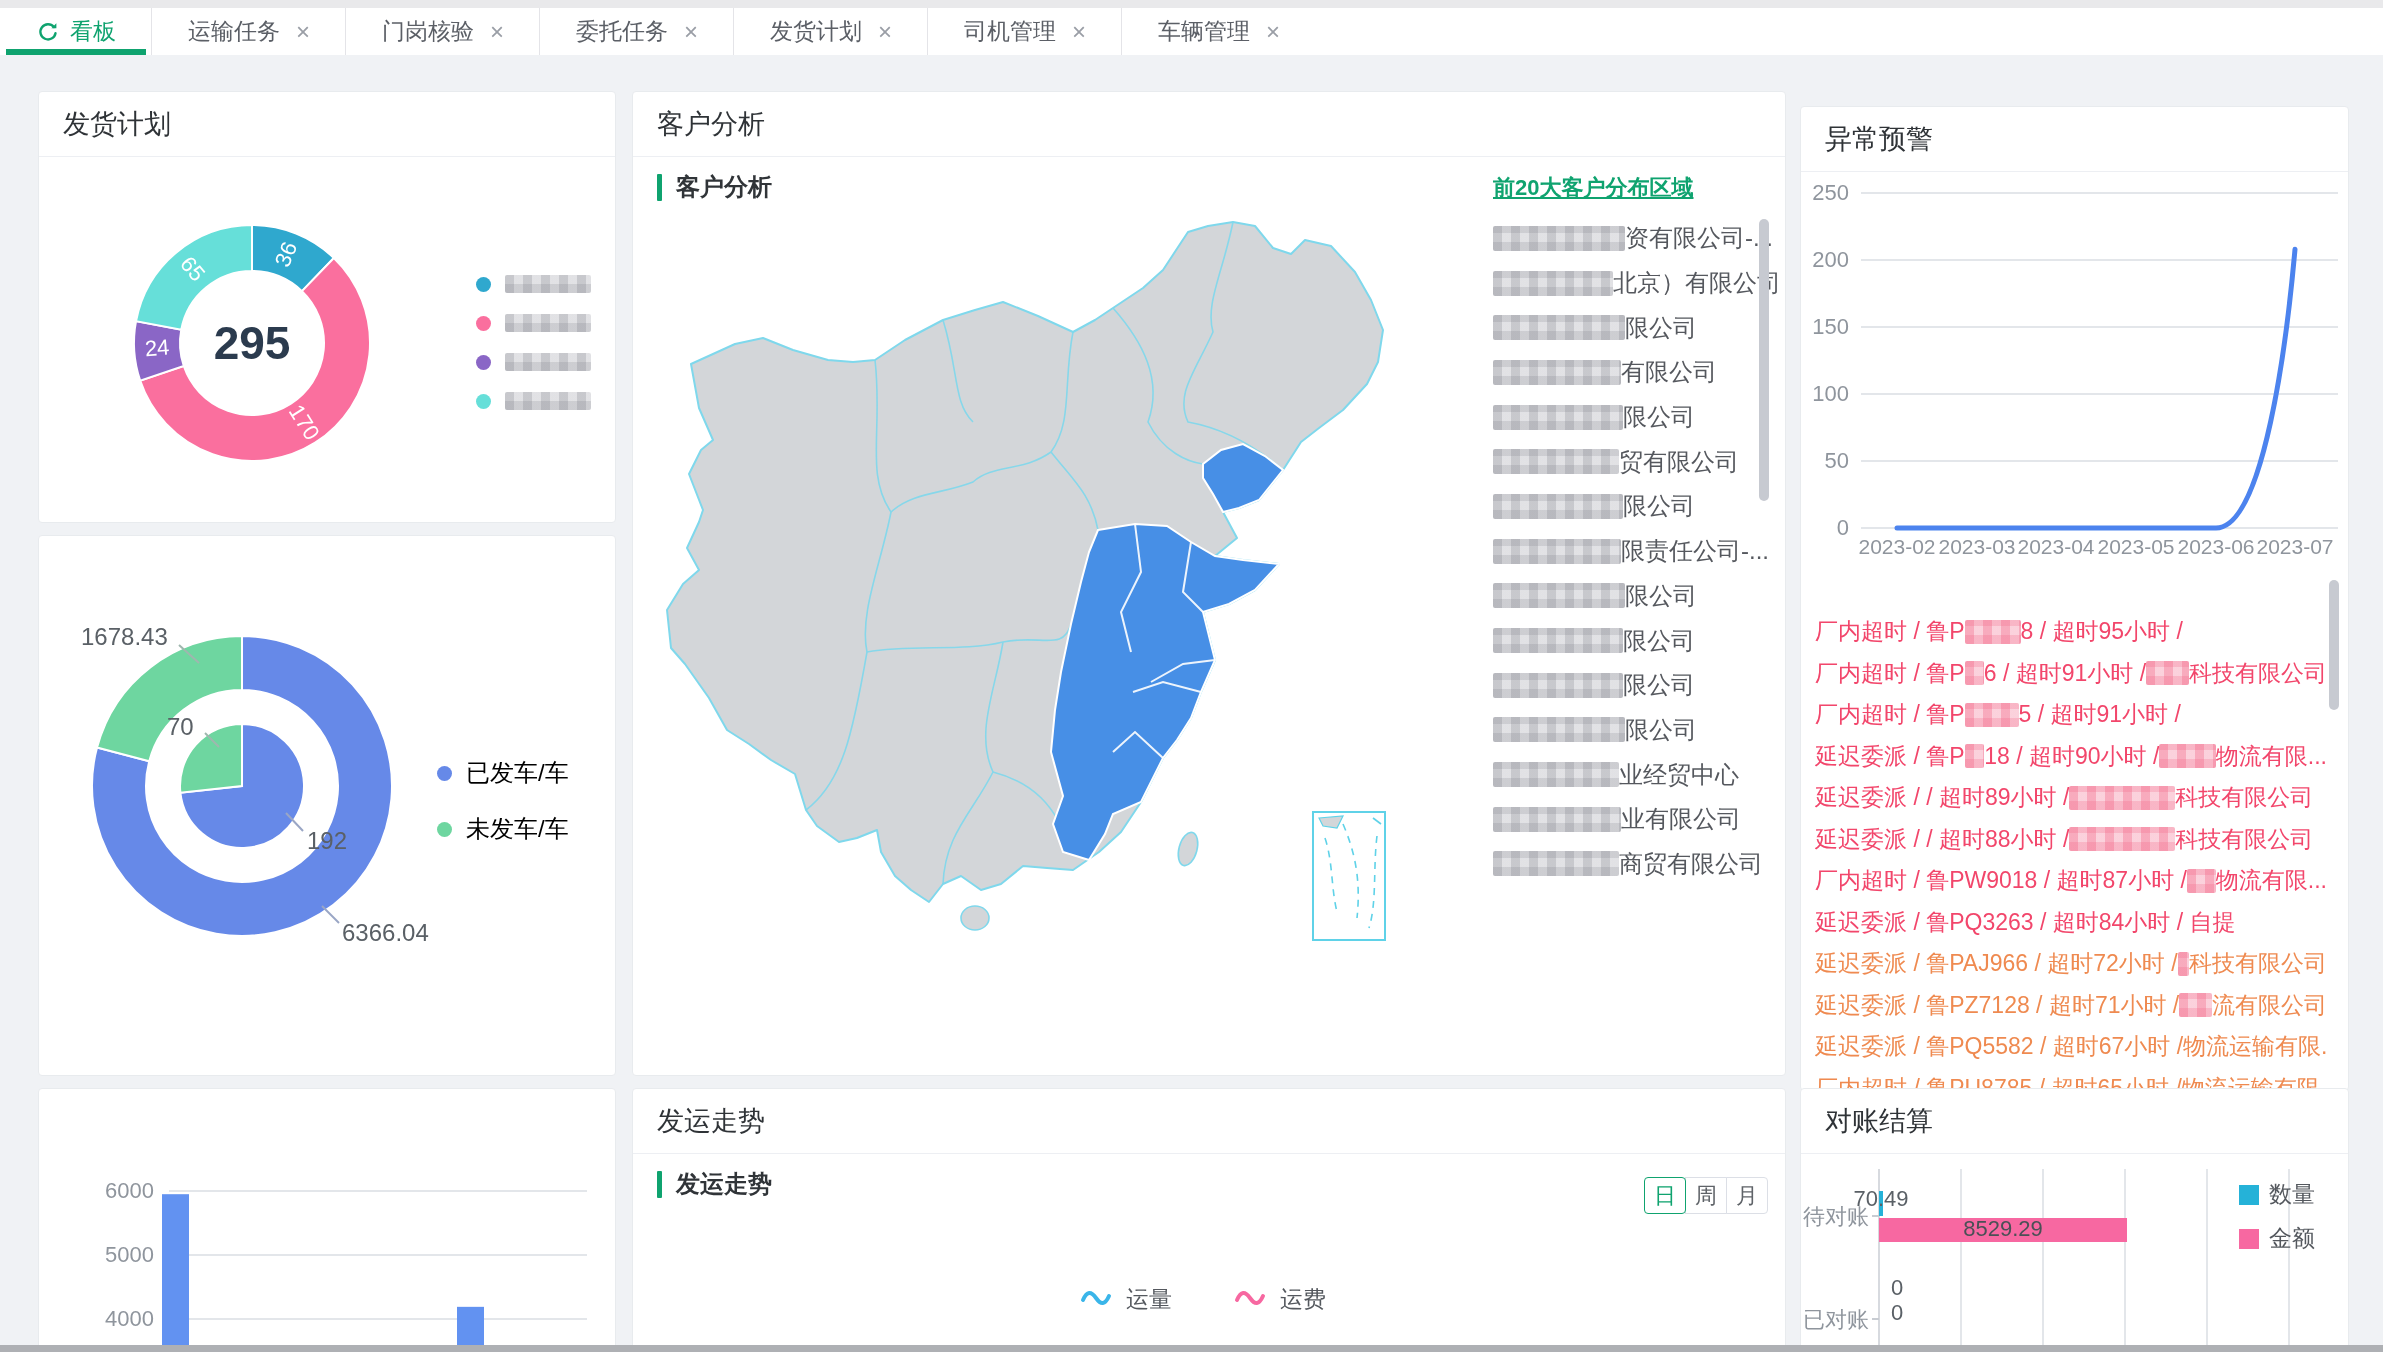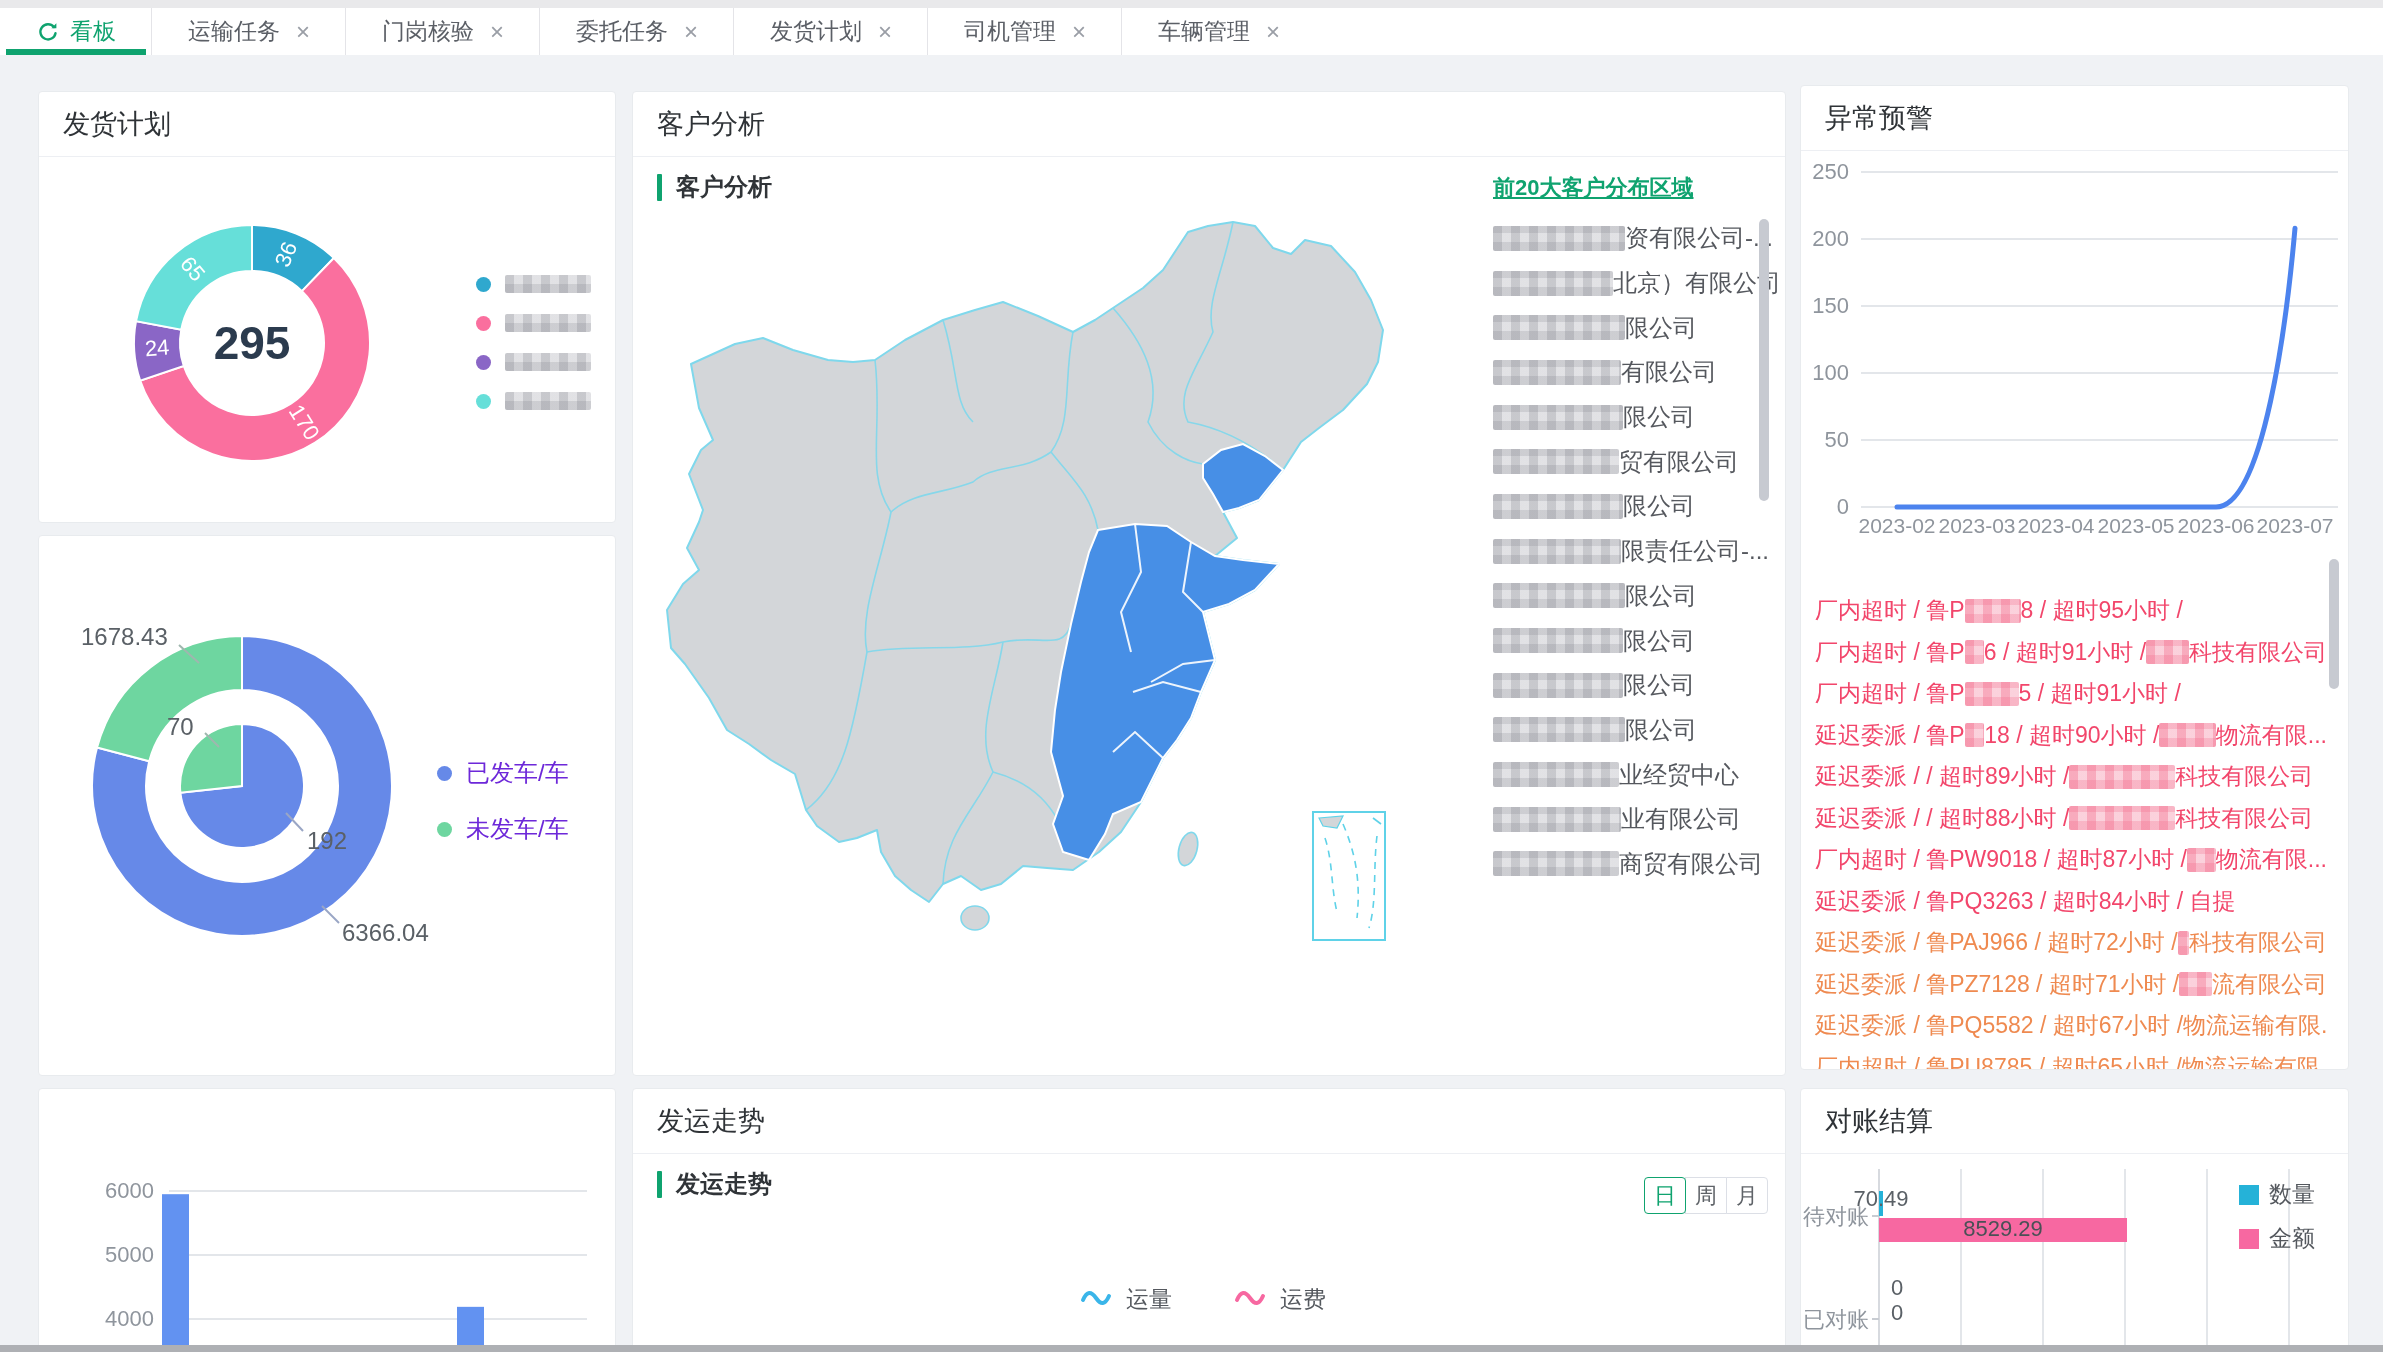--- a/index.html
+++ b/index.html
@@ -28,21 +28,21 @@
   .blur{display:inline-block;height:25px;border-radius:2px;vertical-align:middle;background-color:#f1f1f3;
     background-image:repeating-linear-gradient(90deg, rgba(110,112,122,.28) 0 9px, rgba(110,112,122,.07) 9px 18px),
                      repeating-linear-gradient(0deg, rgba(110,112,122,.22) 0 9px, rgba(110,112,122,.05) 9px 18px);}
   .blur-pink{display:inline-block;height:24px;border-radius:2px;vertical-align:-4px;background-color:#fdecf1;
     background-image:repeating-linear-gradient(90deg, rgba(242,96,130,.42) 0 9px, rgba(242,96,130,.12) 9px 18px),
                      repeating-linear-gradient(0deg, rgba(242,96,130,.30) 0 9px, rgba(242,96,130,.08) 9px 18px);}
   
   .donut-center{position:absolute;font-size:46px;font-weight:bold;color:#2b3b4e;transform:translate(-50%,-50%);}
   .dlabel{position:absolute;font-size:24px;color:#5a6066;white-space:nowrap;}
   .legend-v{position:absolute;display:flex;flex-direction:column;gap:21px;}
-  .legend-item{display:flex;align-items:center;gap:14px;font-size:24px;color:#6d28d9;white-space:nowrap;}
+  .legend-item{display:flex;align-items:center;gap:14px;font-size:24px;color:#000000;white-space:nowrap;}
   .dot{width:15px;height:15px;border-radius:50%;flex:0 0 auto;}
   
   .custlist{position:absolute;overflow:hidden;}
   .custrow{height:44.7px;display:flex;align-items:center;font-size:24px;color:#55585e;white-space:nowrap;cursor:pointer;}
   
   .alertlist{position:absolute;overflow:hidden;margin-top:37px;}
   .alertrow{height:41.5px;display:flex;align-items:center;font-size:23px;white-space:nowrap;overflow:hidden;cursor:pointer;}
   .alertrow.red{color:#f2466b;}
   .alertrow.orange{color:#ef8a50;}
   .sbar{position:absolute;width:10px;border-radius:5px;background:#c7cad1;cursor:pointer;}
@@ -322,21 +322,21 @@
           <div class="legend-item">
             <span><svg width="32" height="18" viewBox="0 0 32 18">
                 <path d="M3 11 C7 2,11 2,16 9 C21 16,25 16,29 7" fill="none" stroke="#f768a1" stroke-width="4" stroke-linecap="round"></path>
               </svg></span>
             <span>运费</span>
           </div>
         </div>
     </div>
   </section>
 
-  <section class="panel" style="left:1800px;top:85px;width:549px;height:985px">
+  <section class="panel" style="left:1800px;top:106px;width:549px;height:985px">
     <header class="panel-h">
       <span>异常预警</span>
     </header>
     <div class="panel-b">
       <svg id="al-line" class="abs" style="left:0;top:0" width="549" height="400">
           <line x1="60" y1="21" x2="537" y2="21" stroke="#e3e6ea" stroke-width="2"></line>
           <text x="48" y="28" text-anchor="end" font-size="22" fill="#8f959d">250</text>
           <line x1="60" y1="88" x2="537" y2="88" stroke="#e3e6ea" stroke-width="2"></line>
           <text x="48" y="95" text-anchor="end" font-size="22" fill="#8f959d">200</text>
           <line x1="60" y1="155" x2="537" y2="155" stroke="#e3e6ea" stroke-width="2"></line>

